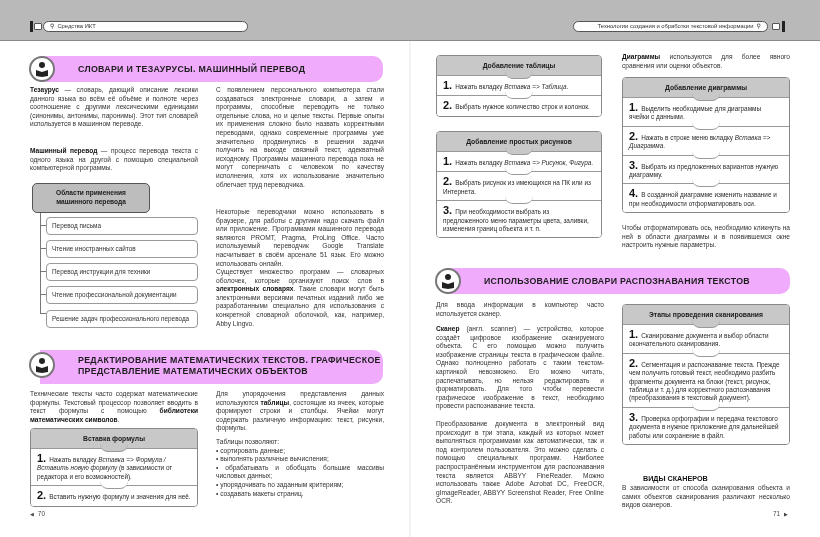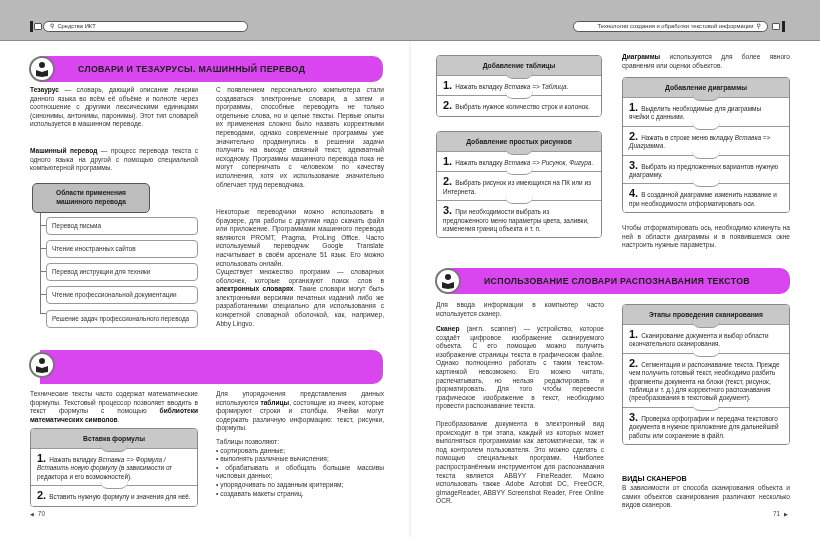--- a/index.html
+++ b/index.html
@@ -6,21 +6,21 @@
 html,body{width:820px;height:537px;overflow:hidden;background:#fff;}
 body{font-family:"Liberation Sans",sans-serif;color:#2a2a2a;position:relative;}
 .topbar{position:absolute;left:0;top:0;width:820px;height:41px;background:#b9b9b9;border-bottom:1px solid #8a8a8a;}
 .gutter{position:absolute;left:409px;top:41px;width:2px;height:496px;background:#f3f3f3;}
 .pill{position:absolute;top:21px;height:11px;background:#fff;border:1px solid #555;border-radius:6px;font-size:5.8px;line-height:9px;padding:0 6px;color:#333;}
 .pill.left{left:43px;width:205px;}
 .pill.right{left:573px;width:195px;text-align:right;}
 .mon{position:absolute;top:23px;width:8px;height:7px;border:1px solid #555;background:#fff;border-radius:1px;}
 .bar{position:absolute;top:21px;width:3px;height:11px;background:#222;}
 .mag{display:inline-block;font-size:6px;margin-right:3px;}
-.section{position:absolute;height:26px;background:#d946ef;border-radius:0 10px 10px 0;text-decoration:underline;}
+.section{position:absolute;height:26px;background:#f0abfc;border-radius:0 10px 10px 0;text-decoration:underline;}
 .section .t{position:absolute;left:38px;top:8px;font-weight:bold;font-size:8.8px;letter-spacing:0.3px;color:#1c1c1c;white-space:nowrap;}
 .section.two{height:34px;}
 .section.two .t{top:5px;line-height:11px;}
 .badge{position:absolute;width:26px;height:26px;border-radius:50%;background:#fff;border:2px solid #777;display:flex;align-items:center;justify-content:center;}
 .badge svg{width:16px;height:16px;}
 .p{position:absolute;font-size:6.6px;line-height:8.6px;text-align:justify;color:#333;}
 .p b{color:#111;}
 .box{position:absolute;border:1px solid #888;border-radius:4px;background:#fff;overflow:hidden;}
 .box .h{background:#c8c8c8;text-align:center;font-weight:bold;font-size:6.8px;height:20px;line-height:20px;border-bottom:1px solid #999;position:relative;color:#1a1a1a;}
 .box .h:after,.step:after{content:"";position:absolute;left:50%;bottom:-4px;width:28px;height:7px;margin-left:-14px;background:inherit;border-radius:0 0 14px 14px;border-bottom:1px solid #999;z-index:2;}
@@ -29,21 +29,21 @@
 .step:last-child:after{display:none;}
 .step .n{font-weight:bold;font-size:11px;color:#111;margin-right:3px;}
 .step i{font-style:italic;}
 .diag-head{position:absolute;left:32px;top:183px;width:118px;height:30px;background:#bdbdbd;border:1px solid #555;border-radius:5px;font-weight:bold;font-size:6.6px;line-height:8.5px;text-align:center;padding:5px 4px;color:#1a1a1a;}
 .vline{position:absolute;left:40px;top:213px;width:1px;height:100px;background:#777;}
 .hl{position:absolute;left:40px;width:6px;height:1px;background:#777;}
 .dbox{position:absolute;left:46px;width:152px;border:1px solid #999;border-radius:4px;font-size:6.4px;line-height:8.4px;padding:4px 5px;color:#333;}
 ul.bl{list-style:none;}
 ul.bl li:before{content:"• ";}
 .pg{position:absolute;top:510px;font-size:6.4px;color:#444;}
-.h2{position:absolute;font-weight:bold;font-size:7.2px;color:#111;}
+.h2{position:absolute;font-weight:bold;font-size:7.2px;color:#111;margin-left:21px;}
 </style>
 </head>
 <body>
 
 <div class="topbar"></div>
 <div class="gutter"></div>
 
 <div class="bar" style="left:30px;"></div>
 <div class="mon" style="left:34px;"></div>
 <div class="pill left"><span class="mag">⚲</span><span>Средства ИКТ</span></div>
@@ -77,20 +77,22 @@
 <div class="dbox" style="top:263px;">Перевод инструкции для техники</div>
 <div class="dbox" style="top:286px;">Чтение профессиональной документации</div>
 <div class="dbox" style="top:310px;">Решение задач профессионального перевода</div>
 
 <div class="p" style="left:216px;top:86px;width:168px;">С появлением персонального компьютера стали создаваться электронные словари, а затем и программы, способные переводить не только отдельные слова, но и целые тексты. Первые опыты их применения сложно было назвать корректными переводами, однако современные программы уже значительно продвинулись в решении задачи получить на выходе связный текст, адекватный исходному. Программы машинного перевода пока не могут соперничать с человеком по качеству исполнения, хотя их использование значительно облегчает труд переводчика.</div>
 <div class="p" style="left:216px;top:208px;width:168px;">Некоторые переводчики можно использовать в браузере, для работы с другими надо скачать файл или приложение. Программами машинного перевода являются PROMT, Pragma, ProLing Office. Часто используемый переводчик Google Translate насчитывает в своём арсенале 51 язык. Его можно использовать онлайн.</div>
 <div class="p" style="left:216px;top:268px;width:168px;"><span>Существует множество программ — словарных оболочек, которые организуют поиск слов в </span><b>электронных словарях</b><span>. Такие словари могут быть электронными версиями печатных изданий либо же разработанными специально для использования с конкретной словарной оболочкой, как, например, Abby Lingvo.</span></div>
 
 <div class="section two" style="left:40px;top:350px;width:343px;">
   <div class="t">
+      <div>РЕДАКТИРОВАНИЕ МАТЕМАТИЧЕСКИХ ТЕКСТОВ. ГРАФИЧЕСКОЕ</div>
+      <div>ПРЕДСТАВЛЕНИЕ МАТЕМАТИЧЕСКИХ ОБЪЕКТОВ</div>
     </div>
 </div>
 <div class="badge" style="left:29px;top:352px;">
   <svg viewBox="0 0 16 16">
       <circle cx="8" cy="4" r="3" fill="#222"></circle>
       <path d="M2 9 L8 11 L14 9 L14 15 L8 16 L2 15Z" fill="#222"></path>
     </svg>
 </div>
 
 <div class="p" style="left:30px;top:390px;width:168px;"><span>Технические тексты часто содержат математические формулы. Текстовый процессор позволяет вводить в текст формулы с помощью </span><b>библиотеки математических символов</b><span>.</span></div>

